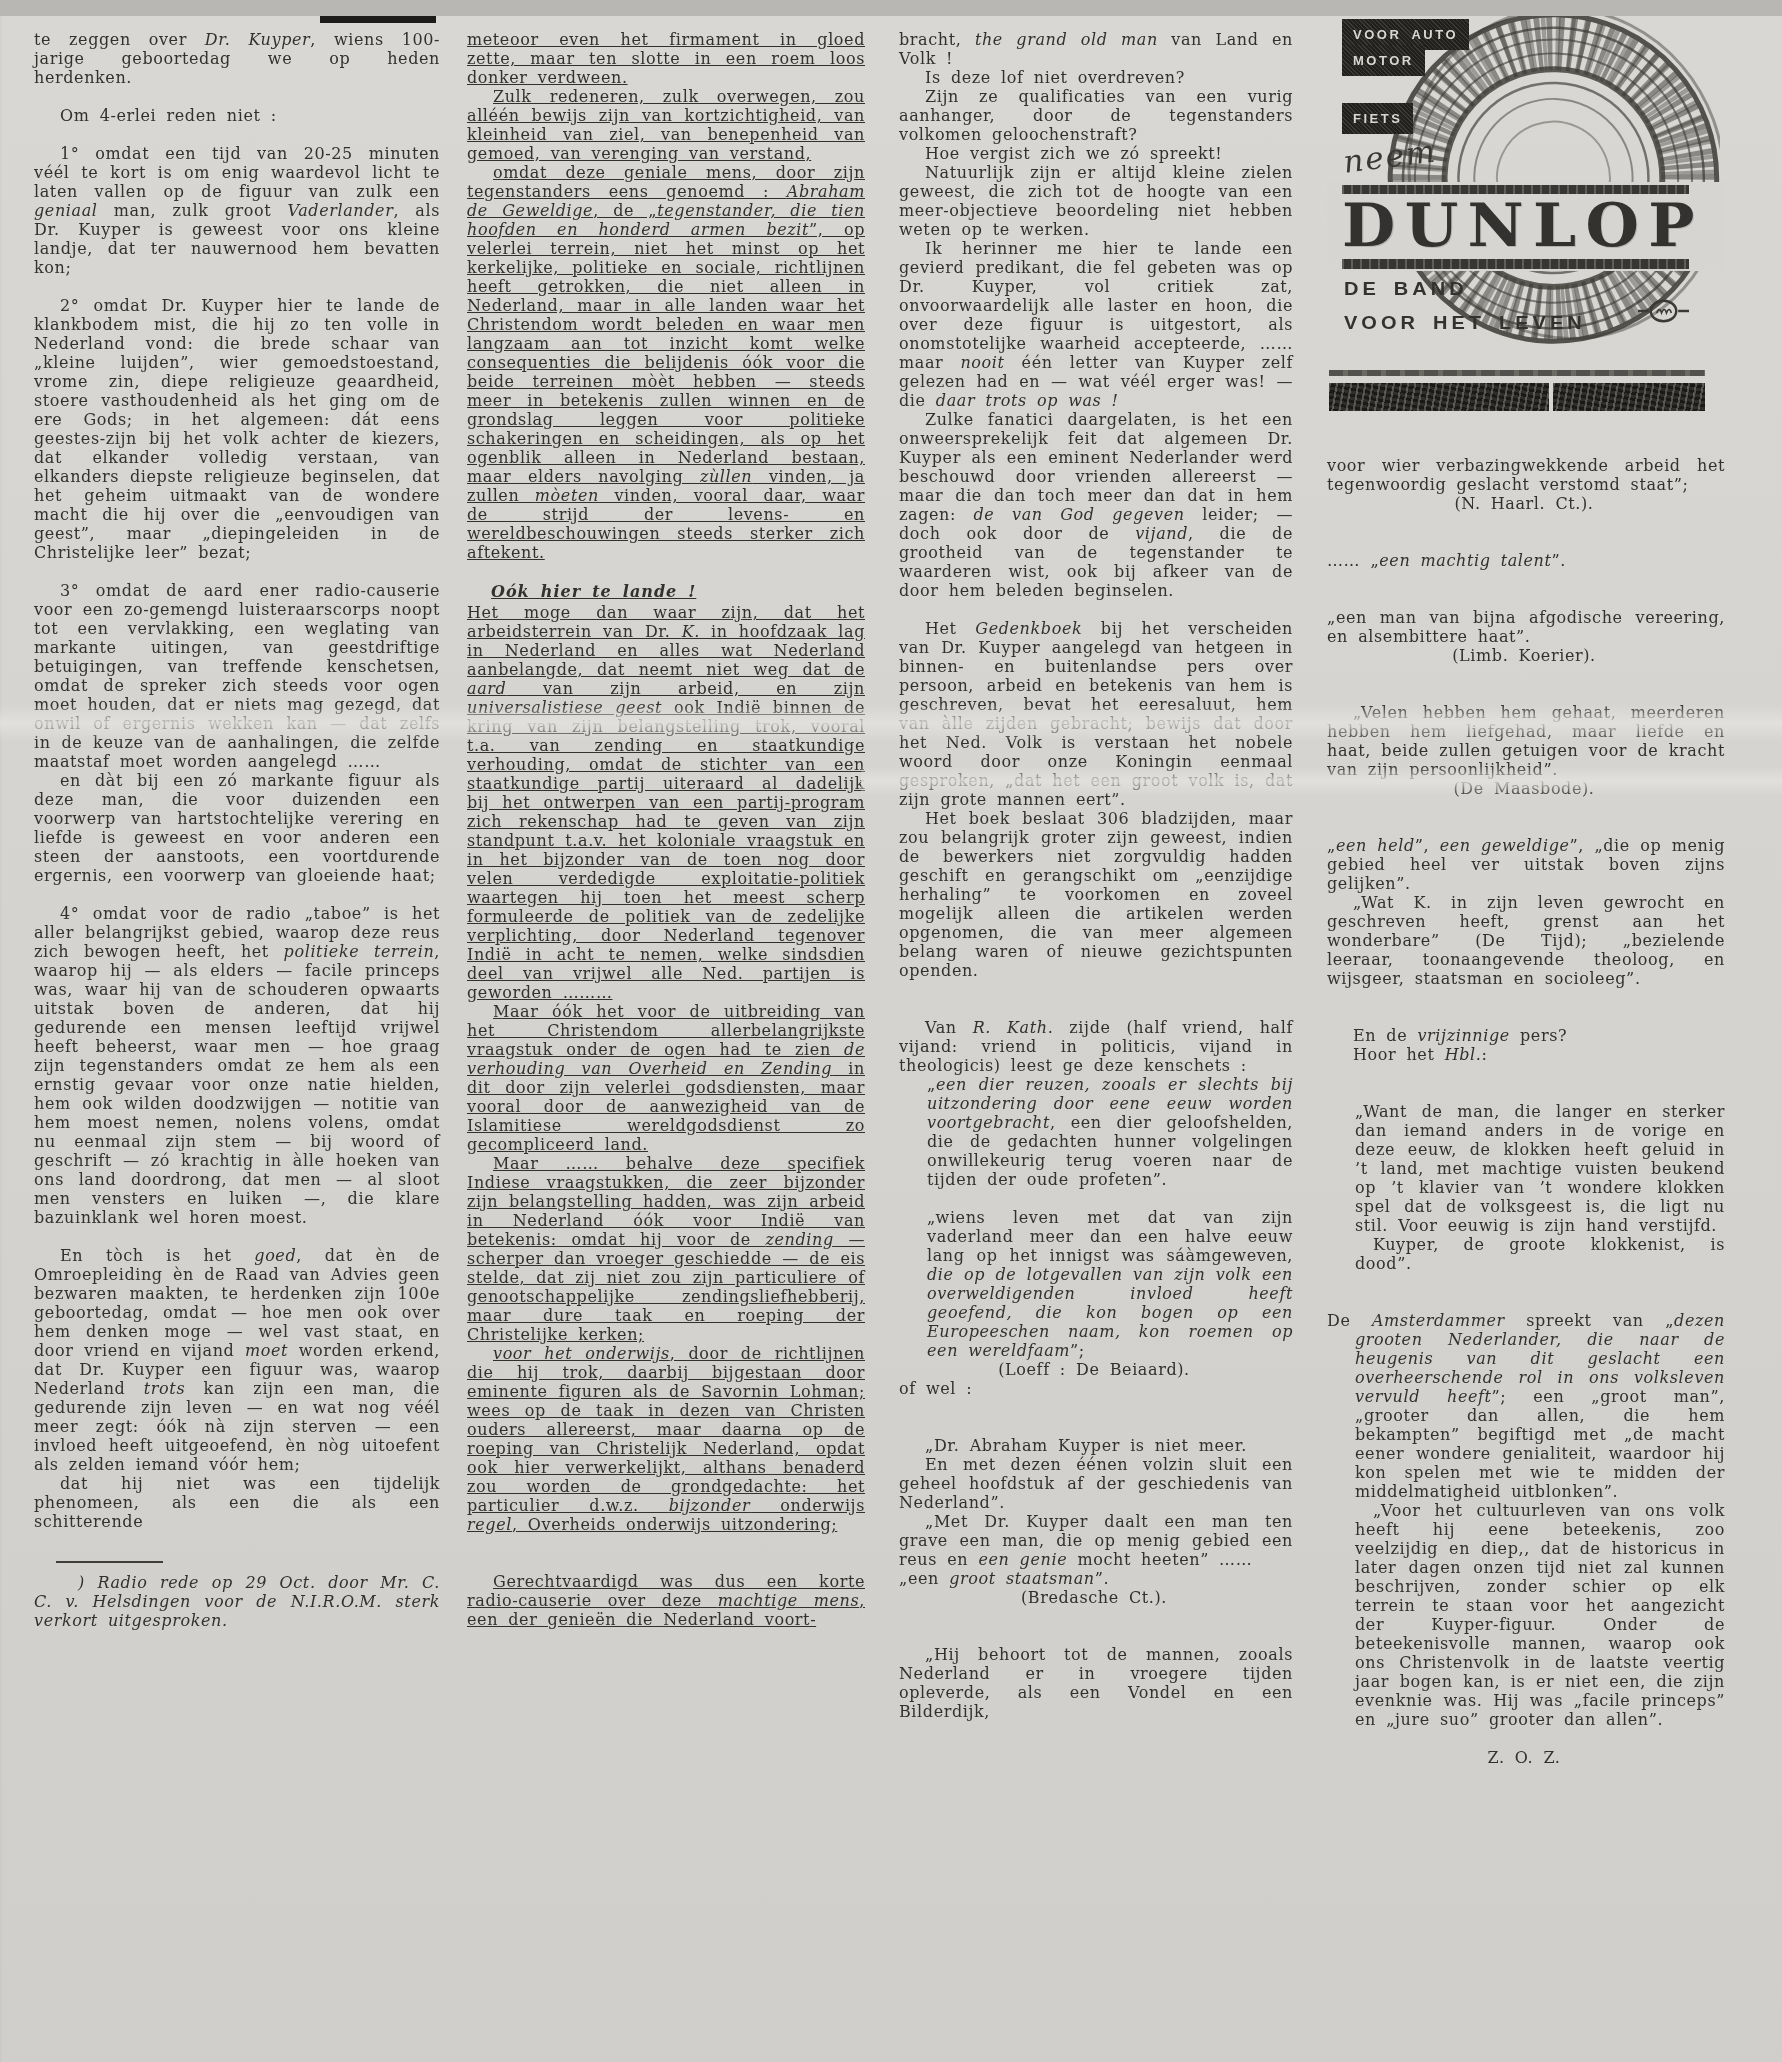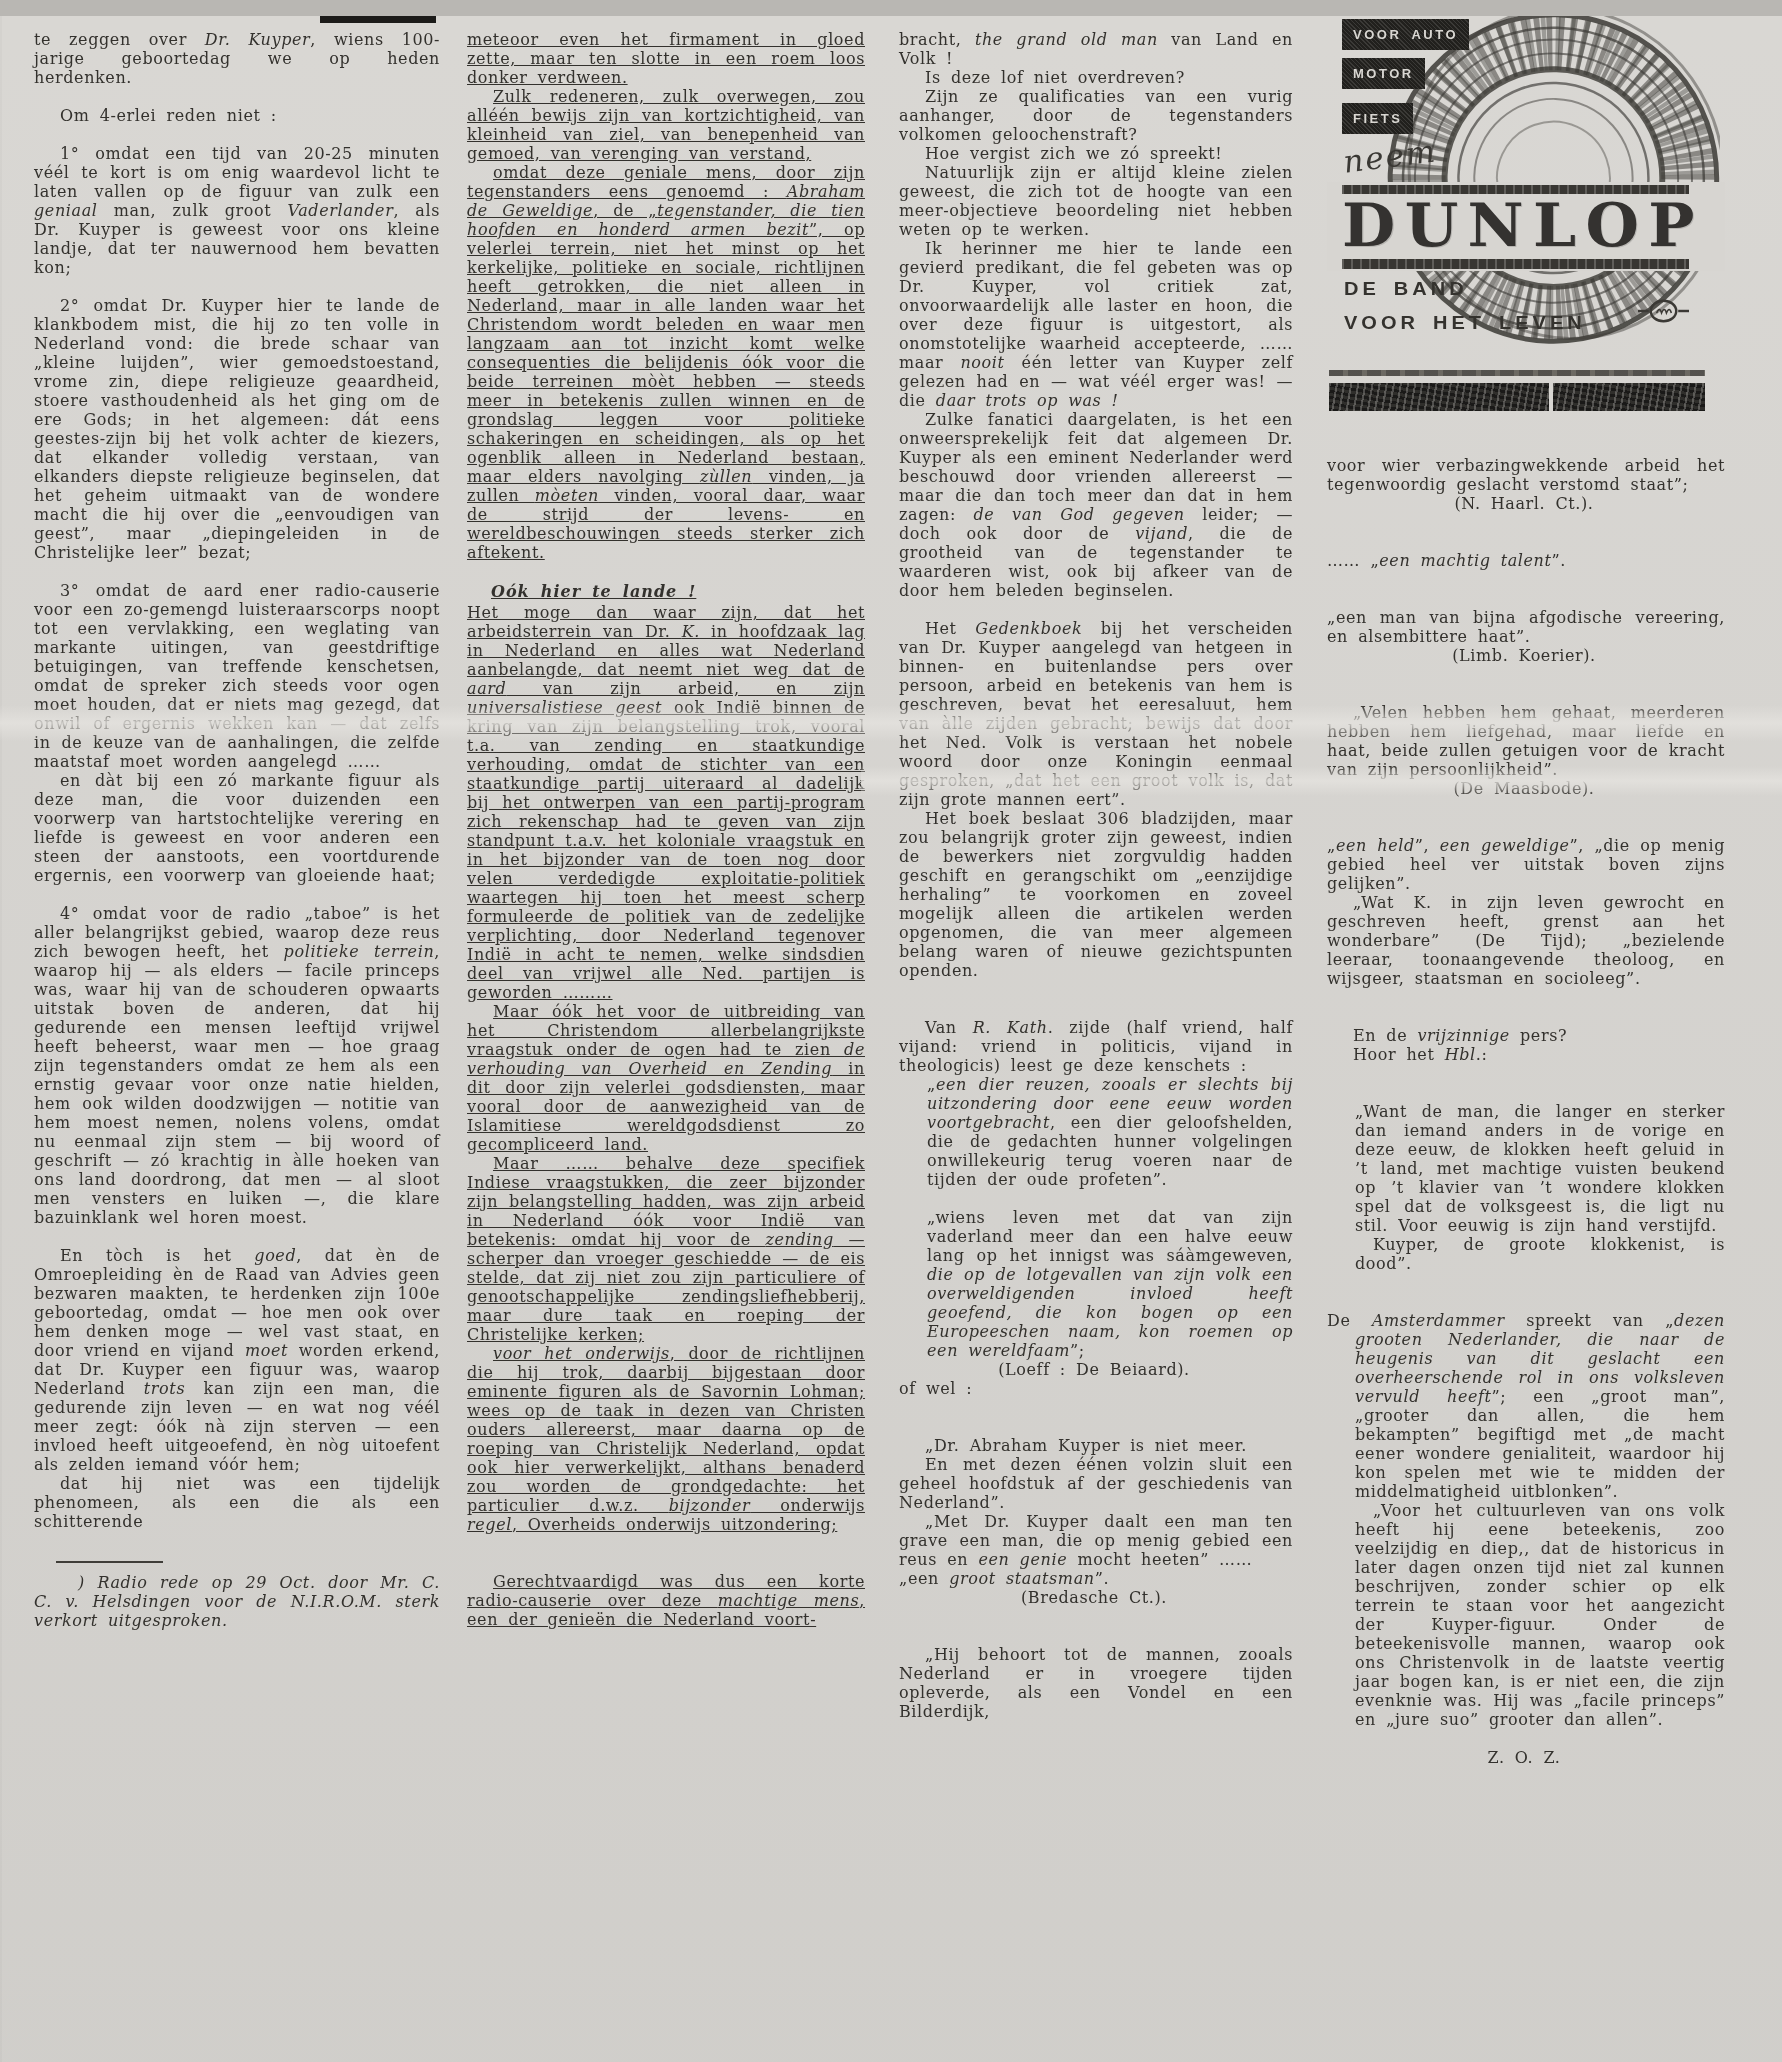--- a/index.html
+++ b/index.html
@@ -39,21 +39,21 @@
   .mastfrag{position:absolute;left:320px;top:0;width:116px;height:7px;background:#1c1b19;}
   
   .ad{position:relative;width:398px;height:432px;overflow:hidden;}
   .ad .tire{position:absolute;left:48px;top:-22px;width:345px;height:376px;z-index:0;}
   .ad .mask{position:absolute;left:0;top:166px;width:398px;height:89px;background:#d7d5d1;z-index:1;}
   .tagbar{position:absolute;left:15px;z-index:2;background:#21201d;color:#d9d7d2;
     font-family:"Liberation Sans", sans-serif;font-weight:bold;font-size:13px;
     letter-spacing:2.5px;line-height:31px;padding:0 11px;
     background-image:repeating-linear-gradient(45deg, rgba(216,214,210,.14) 0 1px, rgba(0,0,0,0) 1px 3px);}
   #tag0{top:3px;}
-  #tag1{top:42px;}
+  #tag1{top:29px;}
   #tag2{top:87px;}
   .neem{position:absolute;left:16px;top:131px;z-index:2;font-style:italic;
     font-size:31px;letter-spacing:2px;color:#3a3834;transform:rotate(-7deg);}
   .adbar{position:absolute;left:15px;width:347px;z-index:2;background:#383632;
     background-image:repeating-linear-gradient(90deg, rgba(216,214,210,.25) 0 2px, rgba(0,0,0,0) 2px 9px);}
   #adbar1{top:169px;height:9px;}
   #adbar2{top:243px;height:10px;}
   .brand{position:absolute;left:15px;top:179px;width:348px;z-index:2;
     font-family:"DejaVu Serif", serif;font-weight:bold;font-size:59px;line-height:61px;
     letter-spacing:9px;color:#343230;text-align:center;transform:scaleX(1.04);transform-origin:left center;

